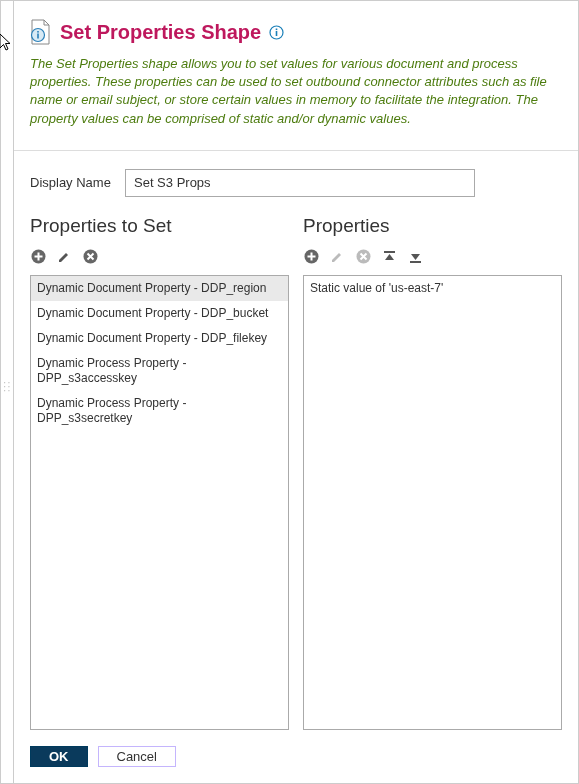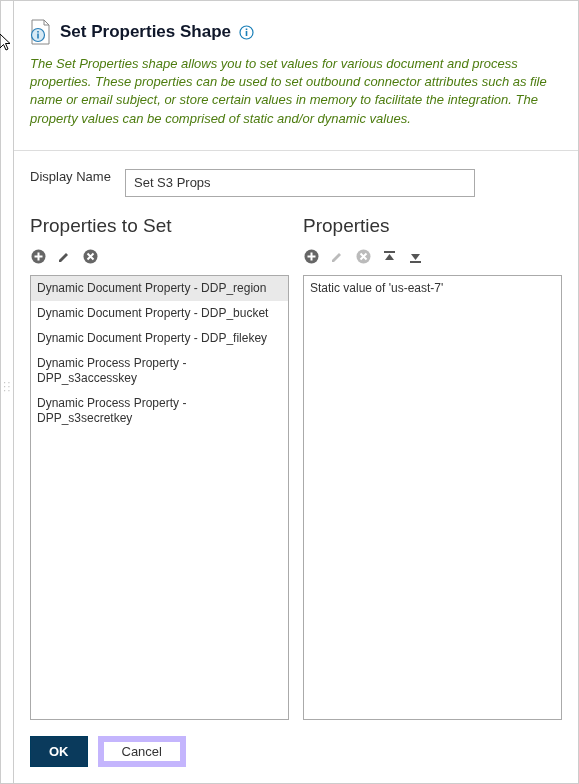--- a/index.html
+++ b/index.html
@@ -2,41 +2,41 @@
 <html><head>
 <meta charset="utf-8">
 <style>
 * { box-sizing: border-box; margin: 0; padding: 0; }
 body { font-family: Arial, Helvetica, sans-serif; font-size: 13px; color: #333; background: #fff; }
 .dialog { width: 579px; height: 784px; border: 1px solid #ccc; padding: 0; position: relative; }
 .inner { border-left: 1px solid #ccc; margin-left: 12px; height: 100%; display: flex; flex-direction: column; }
 .header { padding: 18px 16px 12px 16px; }
 .title-row { display: flex; align-items: center; gap: 8px; margin-bottom: 10px; }
 .title-icon { width: 22px; height: 26px; flex-shrink: 0; }
-.title { font-size: 17px; font-weight: bold; color: #0f172a; }
+.title { font-size: 20px; font-weight: bold; color: #be185d; }
 .info-icon { width: 15px; height: 15px; display: inline-flex; align-items: center; justify-content: center; color: #1a7fb8; }
 .desc { font-size: 13px; color: #4d7c0f; line-height: 1.4; font-style: italic; }
 .hr { border: none; border-top: 1px solid #ddd; margin: 10px 0 0 0; }
 .form-area { padding: 18px 16px 0 16px; flex: 1; display: flex; flex-direction: column; }
-.field-row { display: flex; margin-bottom: 18px; }
+.field-row { display: flex; align-items: center; margin-bottom: 18px; }
 .field-label { width: 95px; font-size: 13px; color: #333; }
 .field-input { flex: 0 0 350px; height: 28px; border: 1px solid #aaa; padding: 0 8px; font-size: 13px; color: #333; font-family: inherit; }
 .columns { display: flex; gap: 14px; flex: 1; }
 .col { flex: 1; display: flex; flex-direction: column; }
 .col-header { font-size: 19px; color: #333; margin-bottom: 10px; }
 .toolbar { display: flex; gap: 10px; align-items: center; margin-bottom: 8px; height: 20px; }
 .tb-btn { width: 16px; height: 16px; display: inline-flex; align-items: center; justify-content: center; cursor: pointer; color: #555; }
 .tb-btn.disabled { color: #bbb; cursor: default; }
 .listbox { border: 1px solid #aaa; flex: 1; overflow: auto; font-size: 12px; min-height: 373px; }
 .list-item { padding: 5px 6px; line-height: 1.25; cursor: pointer; color: #333; }
 .list-item.selected { background: #e9e9e9; }
 .footer { padding: 16px; display: flex; gap: 10px; }
 .btn { font-size: 13px; padding: 2px 18px; border: 1px solid #003a5d; cursor: pointer; font-family: inherit; }
 .btn-primary { background: #0a3a5c; color: #fff; font-weight: bold; }
-.btn-secondary { background: #fff; color: #333; border: 6px solid #c4b5fd; }
+.btn-secondary { background: #fff; color: #333; border: 1px solid #c4b5fd; }
 .cursor-arrow { position: absolute; left: -2px; top: 32px; pointer-events: none; }
 .drag-dots { position: absolute; left: 2px; top: 380px; color: #bbb; font-size: 10px; line-height: 4px; letter-spacing: 1px; }
 </style>
 </head>
 <body>
 
 <div class="dialog">
   <div class="cursor-arrow">
     <svg width="14" height="20" viewBox="0 0 14 20">
         <path d="M1 1 L1 15 L4.5 11.5 L7 17 L9 16 L6.5 10.5 L11 10.5 Z" fill="#fff" stroke="#000" stroke-width="1"></path>

